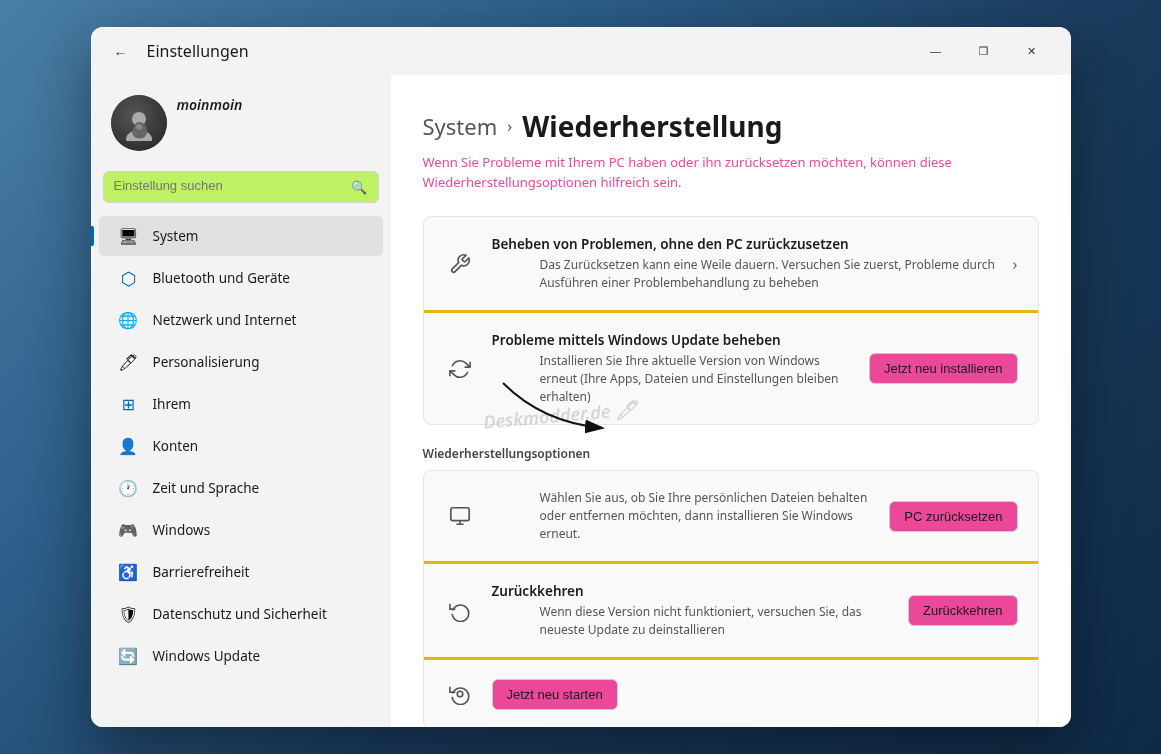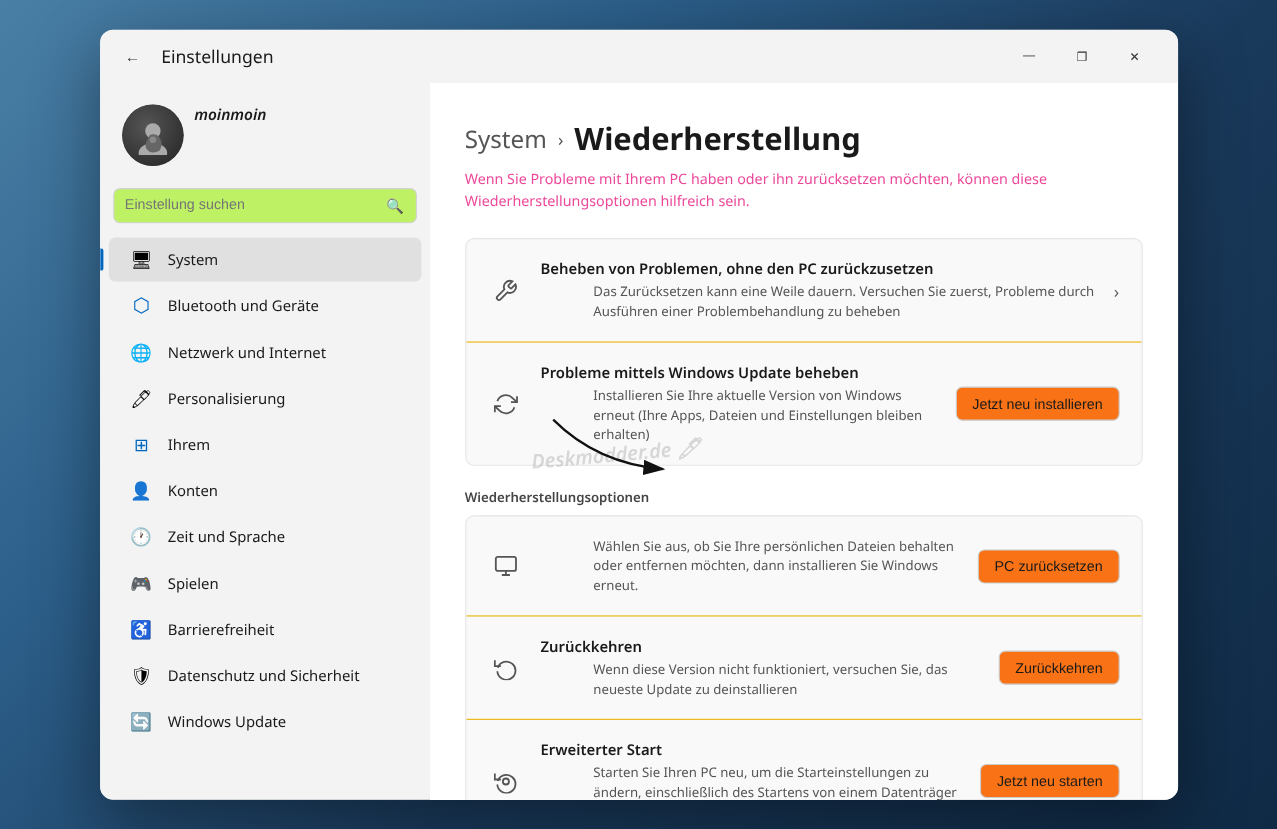--- a/index.html
+++ b/index.html
@@ -245,21 +245,21 @@
       border-radius: 8px;
       margin-bottom: 8px;
       overflow: hidden;
     }
 
     .card-item {
       display: flex;
       align-items: center;
       padding: 18px 20px;
       gap: 16px;
-      border-bottom: 1px solid #eab308;
+      border-bottom: 3px solid #eab308;
     }
 
     .card-item:last-child { border-bottom: none; }
 
     .card-icon {
       width: 32px;
       height: 32px;
       display: flex;
       align-items: center;
       justify-content: center;
@@ -278,21 +278,21 @@
     }
 
     .card-desc {
       font-size: 12px;
       color: #555;
       line-height: 1.5;
       margin-left: 48px;
     }
 
     .card-action {
-      background: #f97316;
+      background: #ec4899;
       border: 1px solid #ccc;
       border-radius: 6px;
       padding: 7px 14px;
       font-size: 13px;
       cursor: pointer;
       color: #1a1a1a;
       white-space: nowrap;
       flex-shrink: 0;
     }
 
@@ -388,21 +388,21 @@
       <div class="nav-item">
         <span class="nav-icon" style="color:#6b8cff;">👤</span>
         <span class="nav-label">Konten</span>
       </div>
       <div class="nav-item">
         <span class="nav-icon">🕐</span>
         <span class="nav-label">Zeit und Sprache</span>
       </div>
       <div class="nav-item">
         <span class="nav-icon">🎮</span>
-        <span class="nav-label">Spielen</span>
+        <span class="nav-label">Windows</span>
       </div>
       <div class="nav-item">
         <span class="nav-icon" style="color:#1a73e8;">♿</span>
         <span class="nav-label">Barrierefreiheit</span>
       </div>
       <div class="nav-item">
         <span class="nav-icon">🛡</span>
         <span class="nav-label">Datenschutz und Sicherheit</span>
       </div>
       <div class="nav-item">
@@ -501,23 +501,19 @@
           </div>
 
           <div class="card-item">
             <div class="card-icon">
               <svg width="22" height="22" viewBox="0 0 24 24" fill="none" stroke="#555" stroke-width="1.8">
                 <polyline points="1 4 1 10 7 10"></polyline>
                 <path d="M3.51 15a9 9 0 1 0 .49-3.51"></path>
                 <circle cx="12" cy="12" r="3"></circle>
               </svg>
             </div>
-            <div class="card-text">
-              <div class="card-title">Erweiterter Start</div>
-              <div class="card-desc">Starten Sie Ihren PC neu, um die Starteinstellungen zu ändern, einschließlich des Startens von einem Datenträger oder einem USB-</div>
-            </div>
             <button class="card-action">Jetzt neu starten</button>
           </div>
         </div>
       </div>
     </div>
   </div>
 </div>
 
 </body></html>

